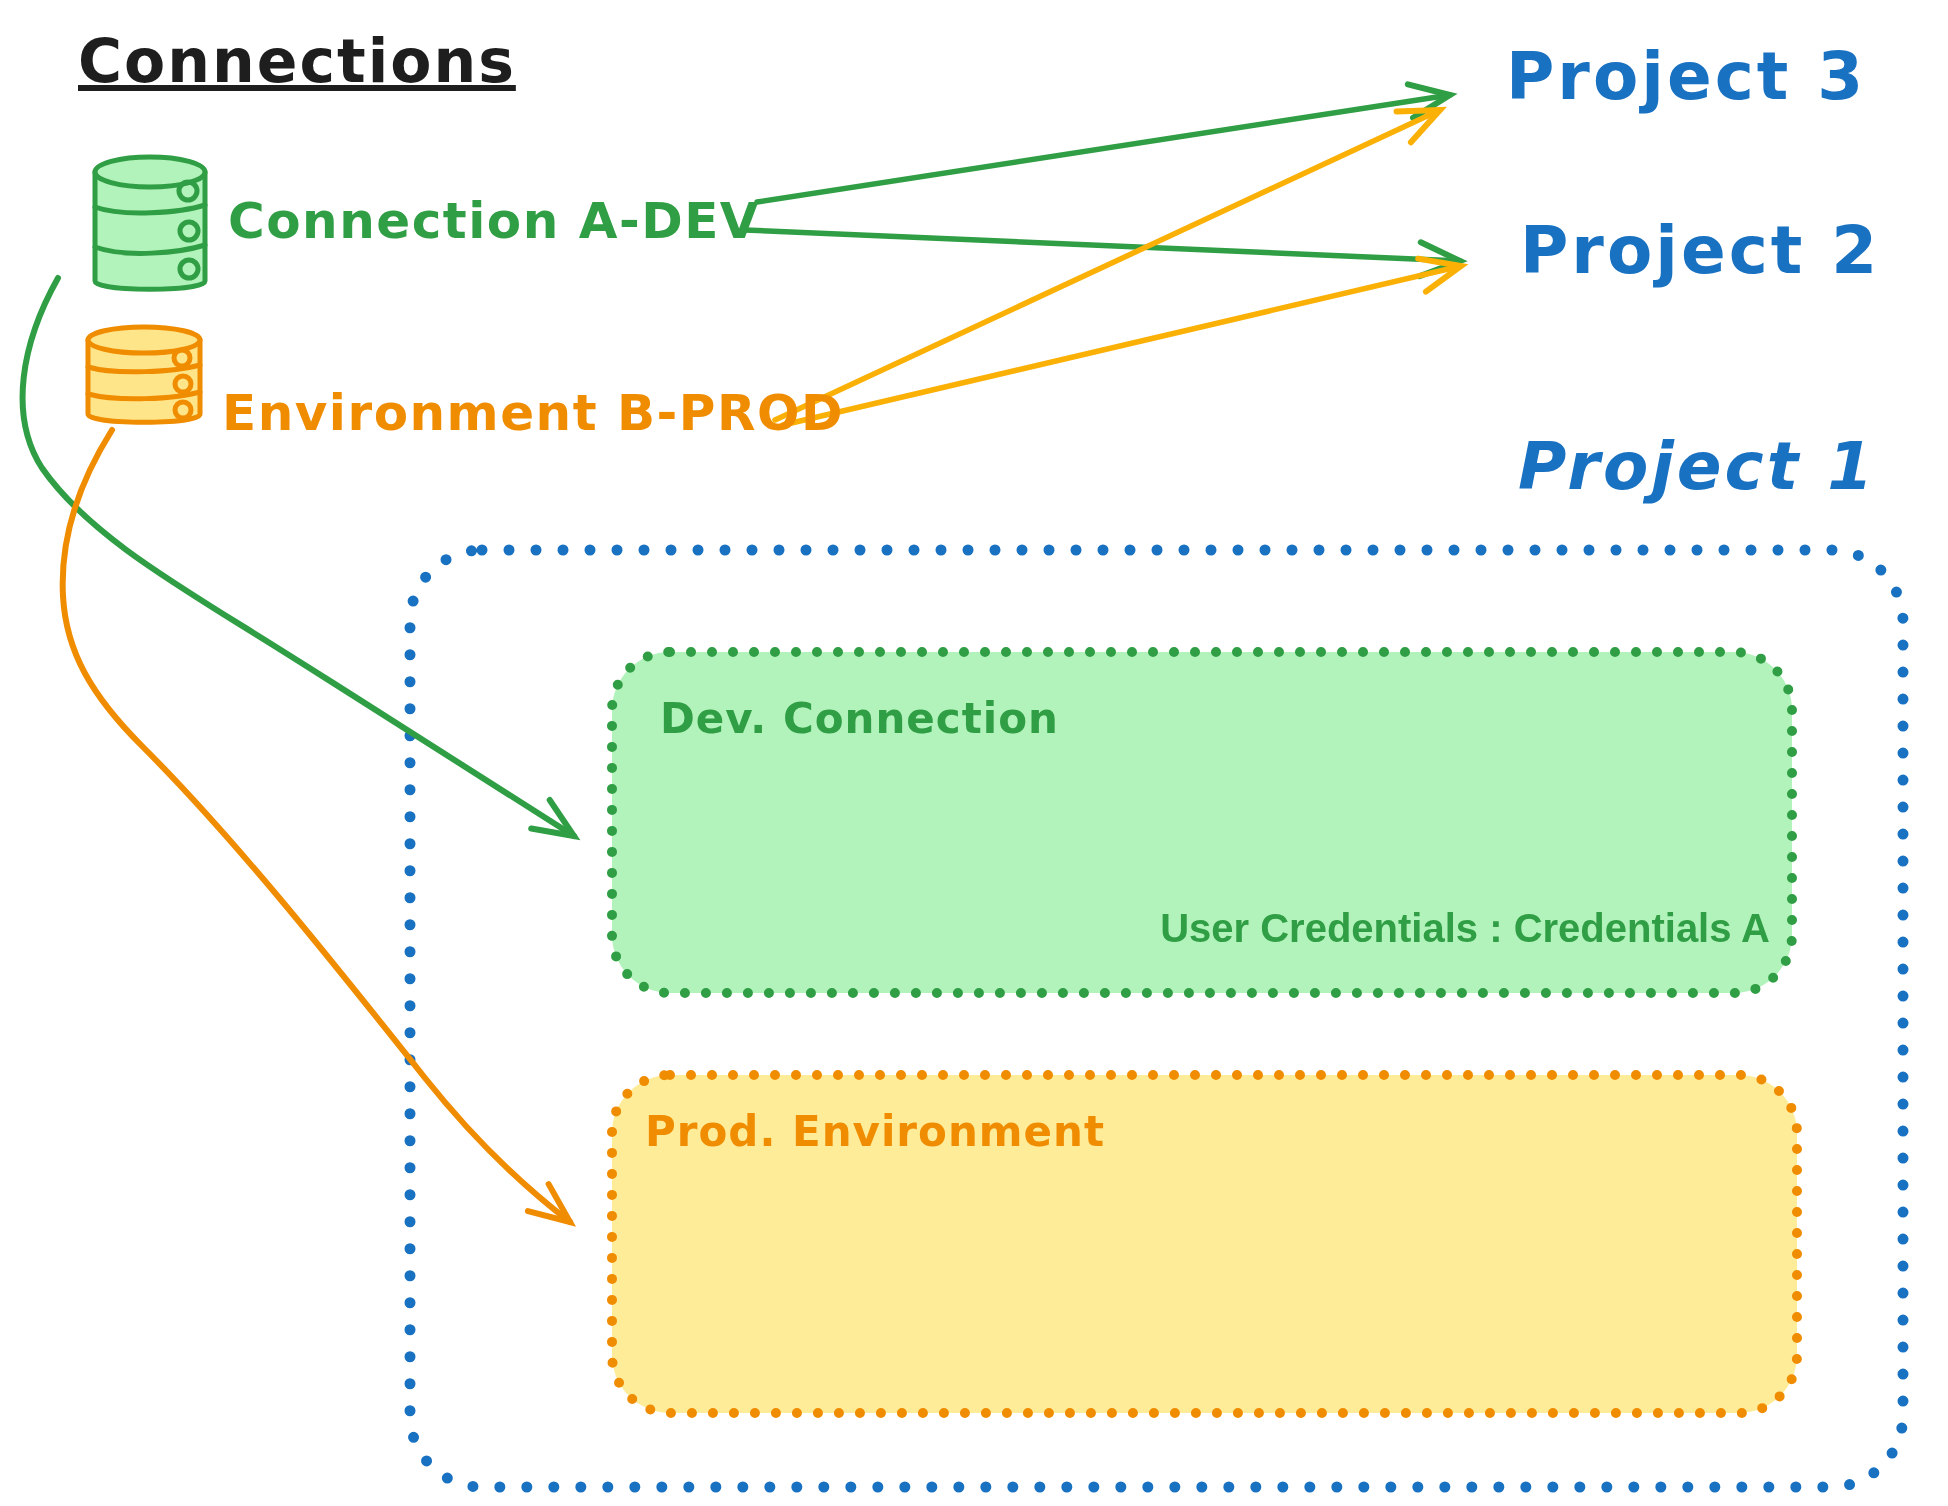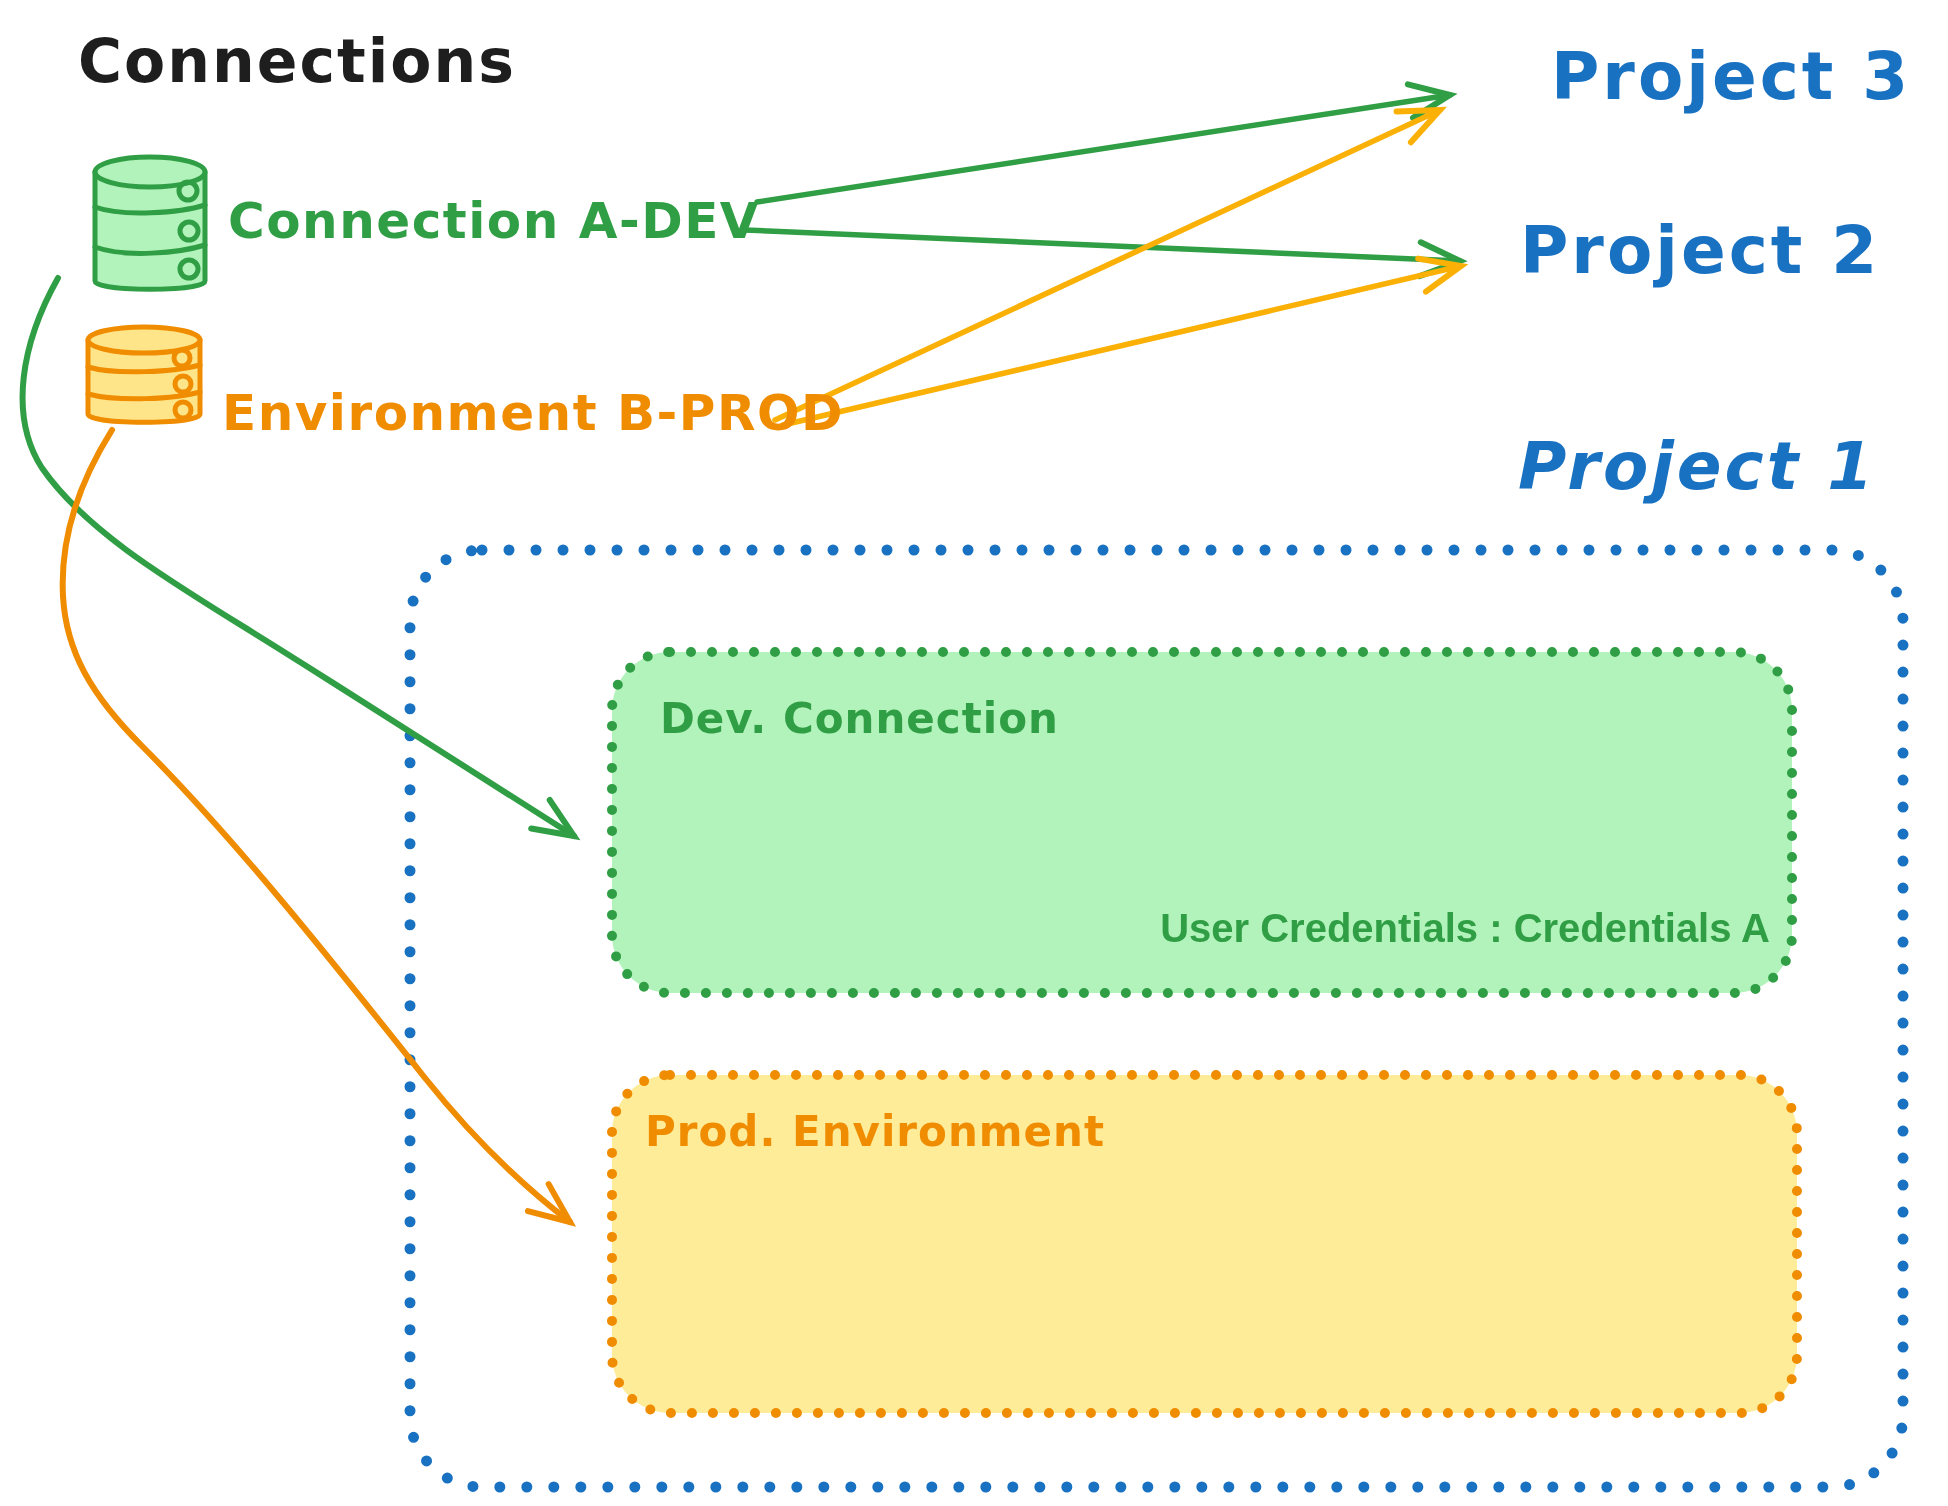--- a/index.html
+++ b/index.html
@@ -5,24 +5,24 @@
   html,body{margin:0;padding:0;background:#ffffff;}
   .canvas{
     position:relative;
     width:1948px;height:1506px;
     background:#ffffff;
     overflow:hidden;
     font-family:"DejaVu Sans", sans-serif;
   }
   .layer-svg{position:absolute;left:0;top:0;}
   .t{position:absolute;white-space:nowrap;font-weight:700;}
-  .title      {left:78px;  top:26px;   font-size:60px; letter-spacing:2px; color:#1e1e1e;}
+  .title      {left:78px;  top:26px;   font-size:60px; letter-spacing:2px; color:#1e1e1e;text-decoration:underline;}
   .conn-a     {left:228px; top:192px;  font-size:50px; letter-spacing:1.5px; color:#2f9e44;}
   .conn-b     {left:222px; top:384px;  font-size:50px; letter-spacing:1.5px; color:#f08c00;}
-  .p3         {left:1506px;top:38px;   font-size:66px; letter-spacing:3px; color:#1971c2;margin-left:45px;}
+  .p3         {left:1506px;top:38px;   font-size:66px; letter-spacing:3px; color:#1971c2;}
   .p2         {left:1508px;top:212px;  font-size:66px; letter-spacing:3px; color:#1971c2;margin-left:12px;}
   .p1         {left:1518px;top:428px;  font-size:66px; letter-spacing:3px; color:#1971c2;font-style:italic;}
   .env-dev-title {left:660px; top:694px;  font-size:42px; letter-spacing:1px; color:#2f9e44;}
   .env-prod-title{left:645px; top:1107px; font-size:42px; letter-spacing:1px; color:#f08c00;}
   .mono{font-family:Liberation Sans, sans-serif; font-weight:700; text-align:right;}
   .env-dev-cred  {left:612px; top:906px;  width:1158px; font-size:40px; color:#2f9e44;}
   .env-prod-cred {left:612px; top:1326px; width:1150px; font-size:40px; color:#f08c00;}
   marker{overflow:visible;}
 </style>
 </head>

